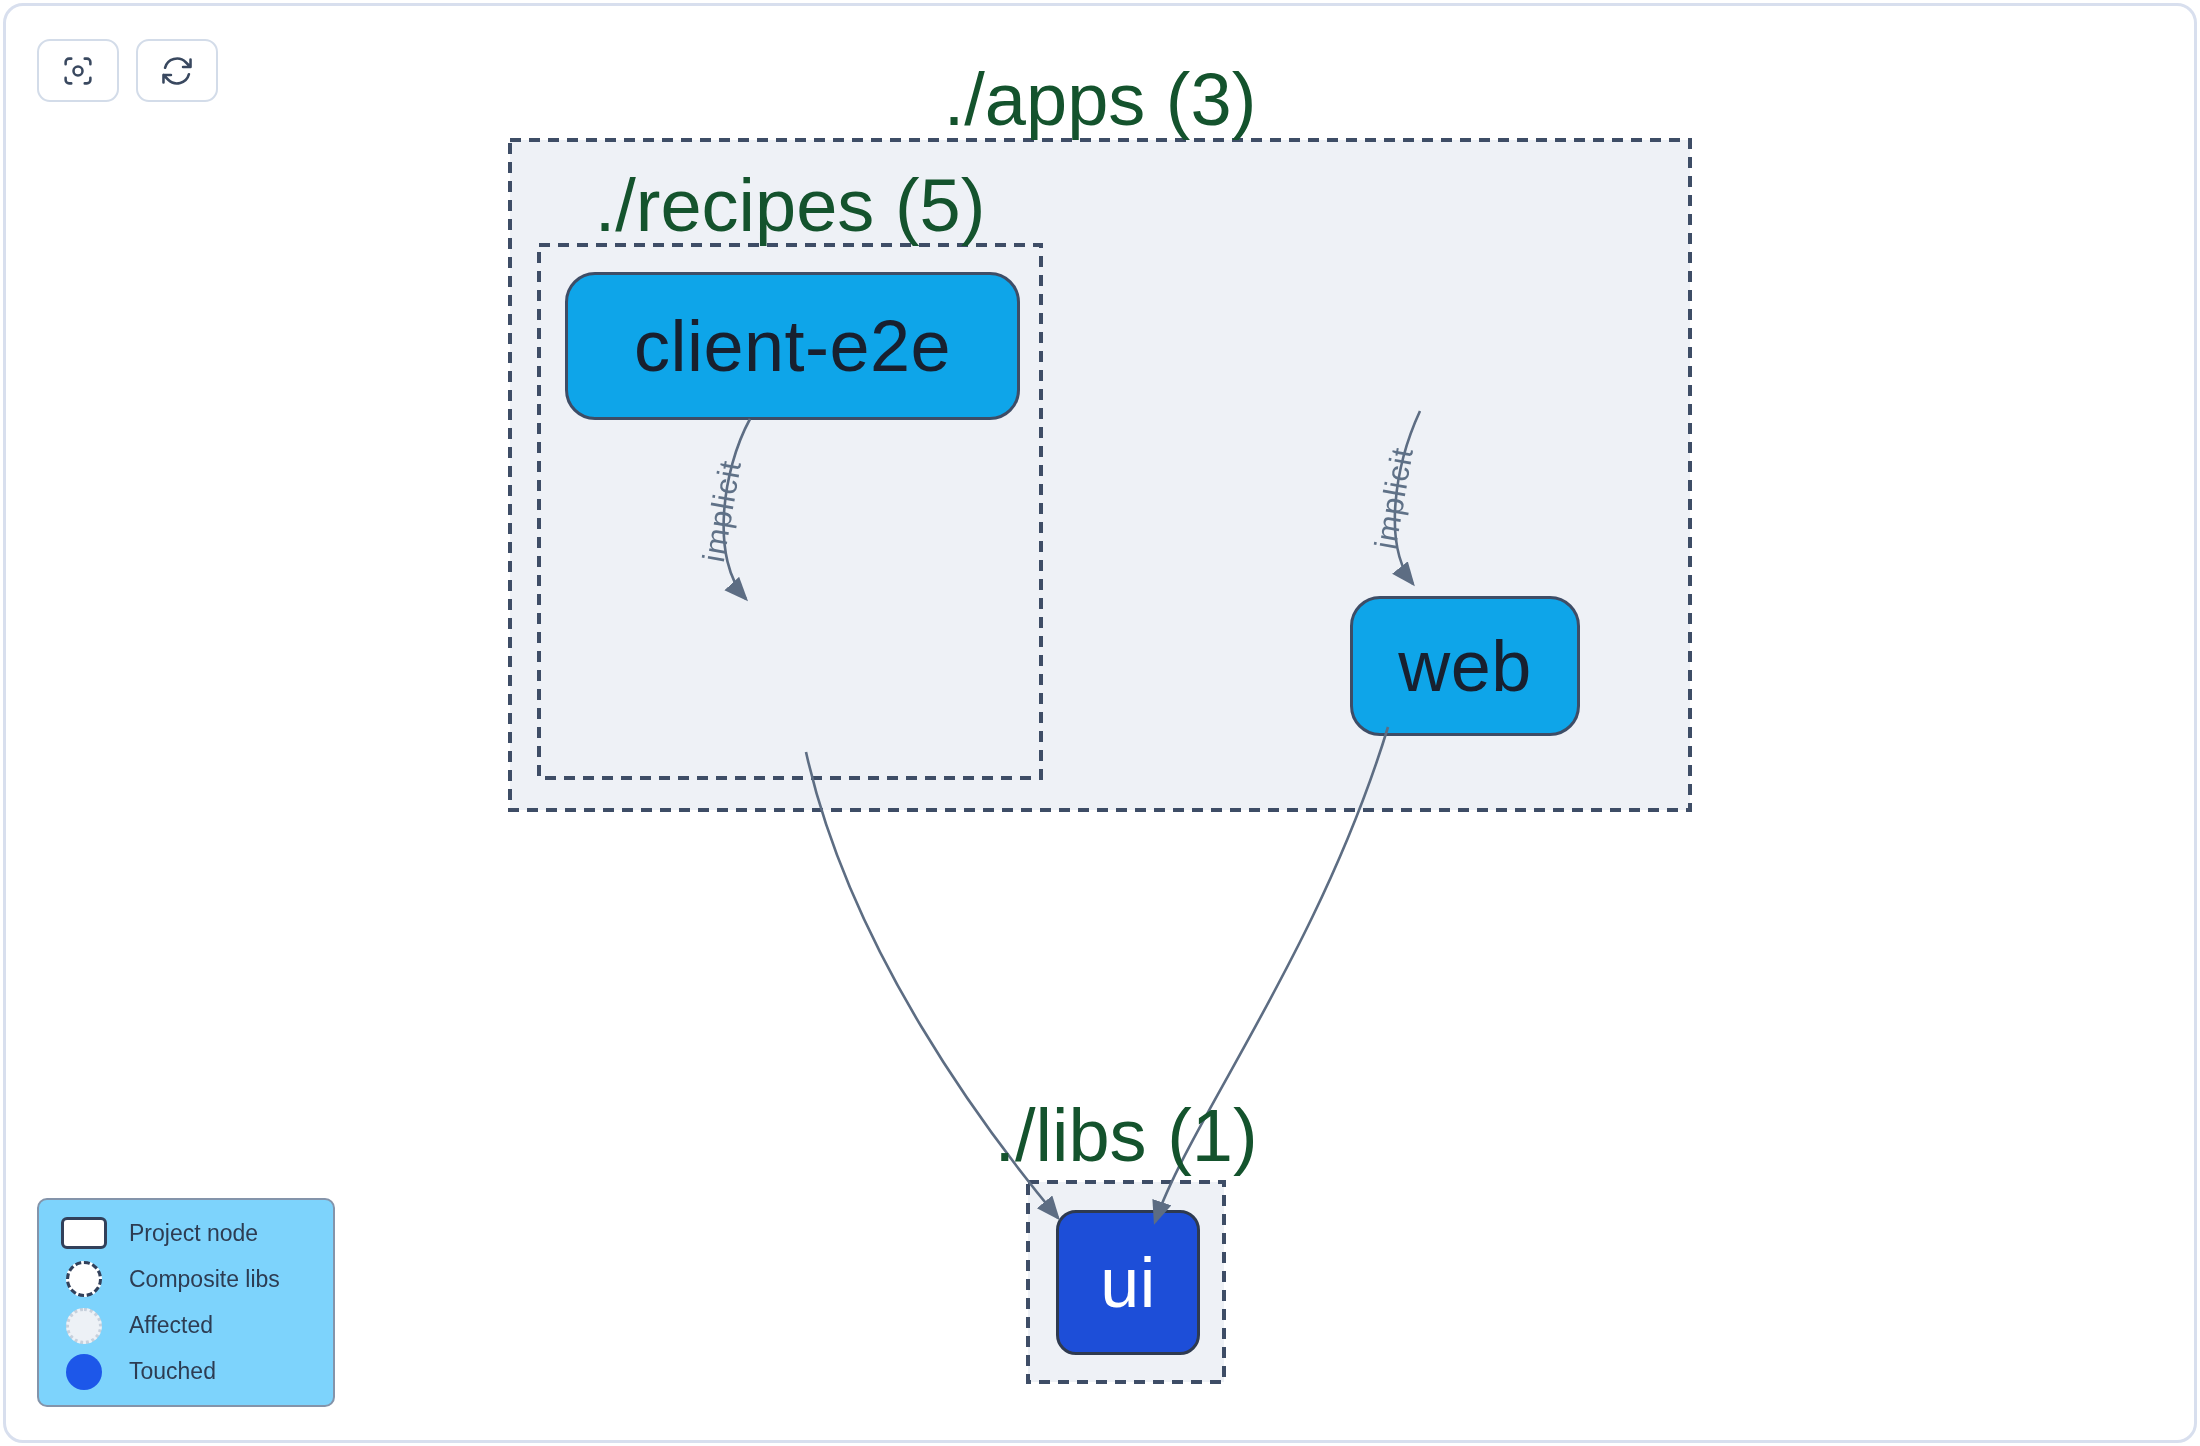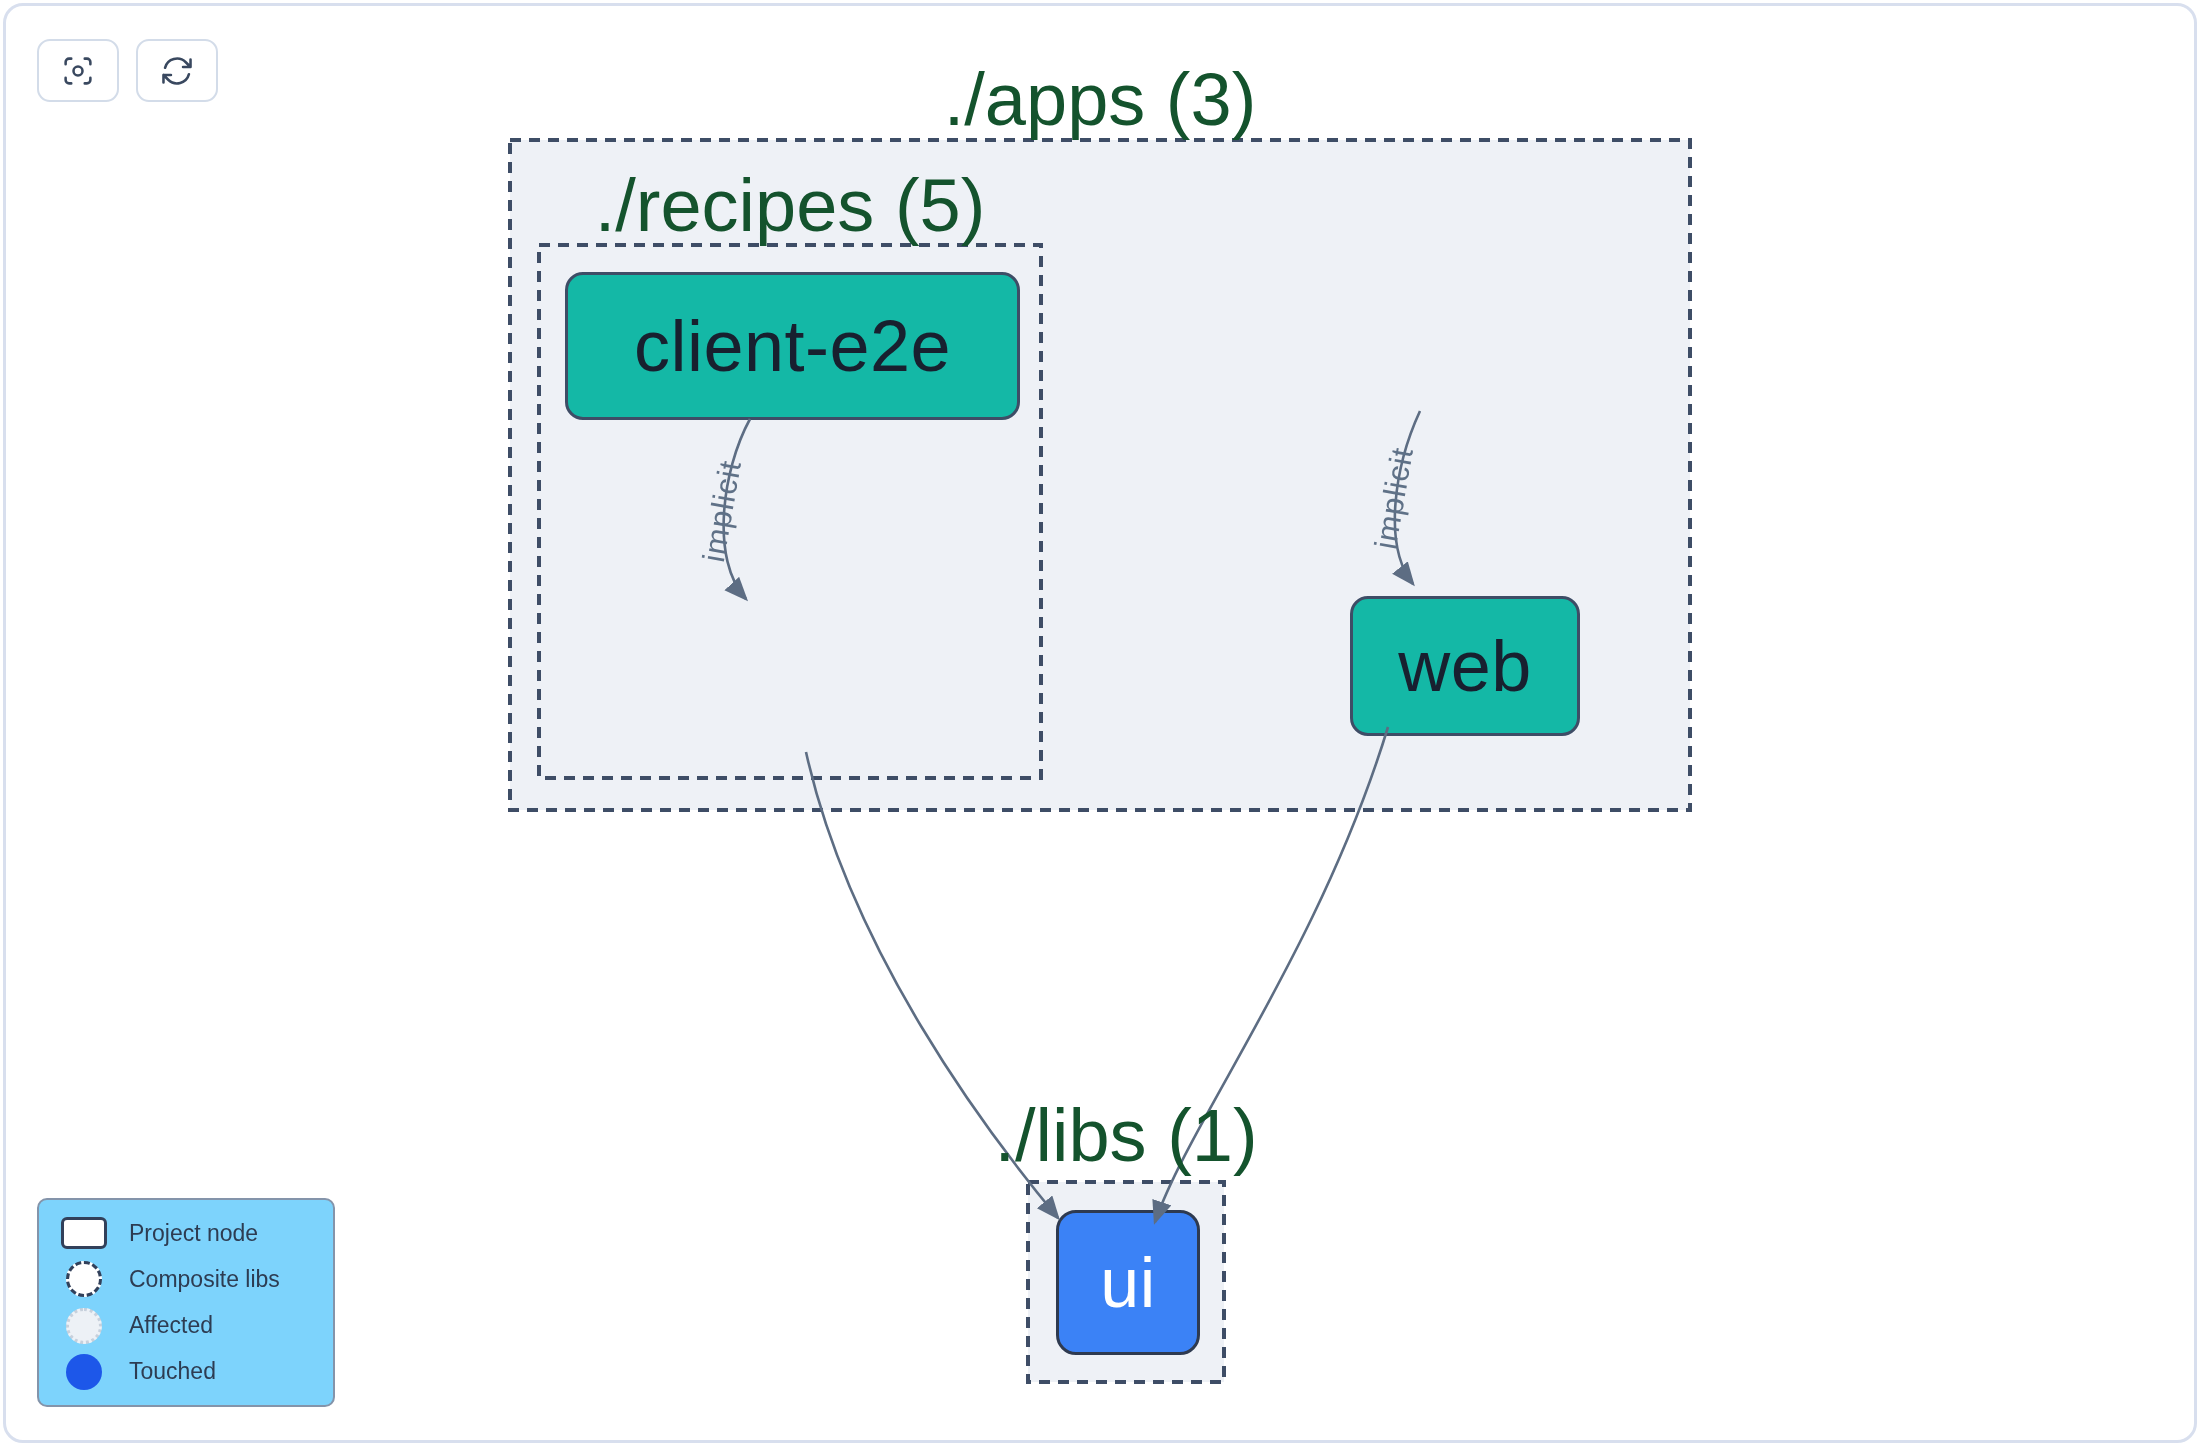--- a/index.html
+++ b/index.html
@@ -10,25 +10,25 @@
   .card{
     position:absolute;inset:3px;border:3px solid #d8dfee;border-radius:20px;
     background:#ffffff;box-sizing:border-box;
   }
   svg.layer{position:absolute;left:0;top:0;width:2200px;height:1446px;pointer-events:none;}
   .z1{z-index:1}.z3{z-index:3}
 
   
   .gnode{
     position:absolute;display:flex;align-items:center;justify-content:center;
-    background:#14b8a6;border:3px solid #3e4d66;border-radius:18px;
+    background:#0ea5e9;border:3px solid #3e4d66;border-radius:30px;
     color:#18202f;font-size:72px;line-height:1;z-index:2;box-sizing:border-box;
     letter-spacing:0.5px;
   }
-  .gnode.touched{background:#3b82f6;color:#ffffff;border-color:#2e3a50;border-radius:20px;}
+  .gnode.touched{background:#1d4ed8;color:#ffffff;border-color:#2e3a50;border-radius:20px;}
   #node-client-e2e{left:565px;top:272px;width:455px;height:148px;}
   #node-web-e2e{left:1262px;top:270px;width:401px;height:144px;}
   #node-client{left:653px;top:605px;width:279px;height:149px;}
   #node-web{left:1350px;top:596px;width:230px;height:140px;}
   #node-ui{left:1056px;top:1210px;width:144px;height:145px;font-size:70px;}
 
   
   .gtitle{
     position:absolute;text-align:center;color:#14532d;font-size:74px;line-height:80px;
     z-index:4;white-space:nowrap;

